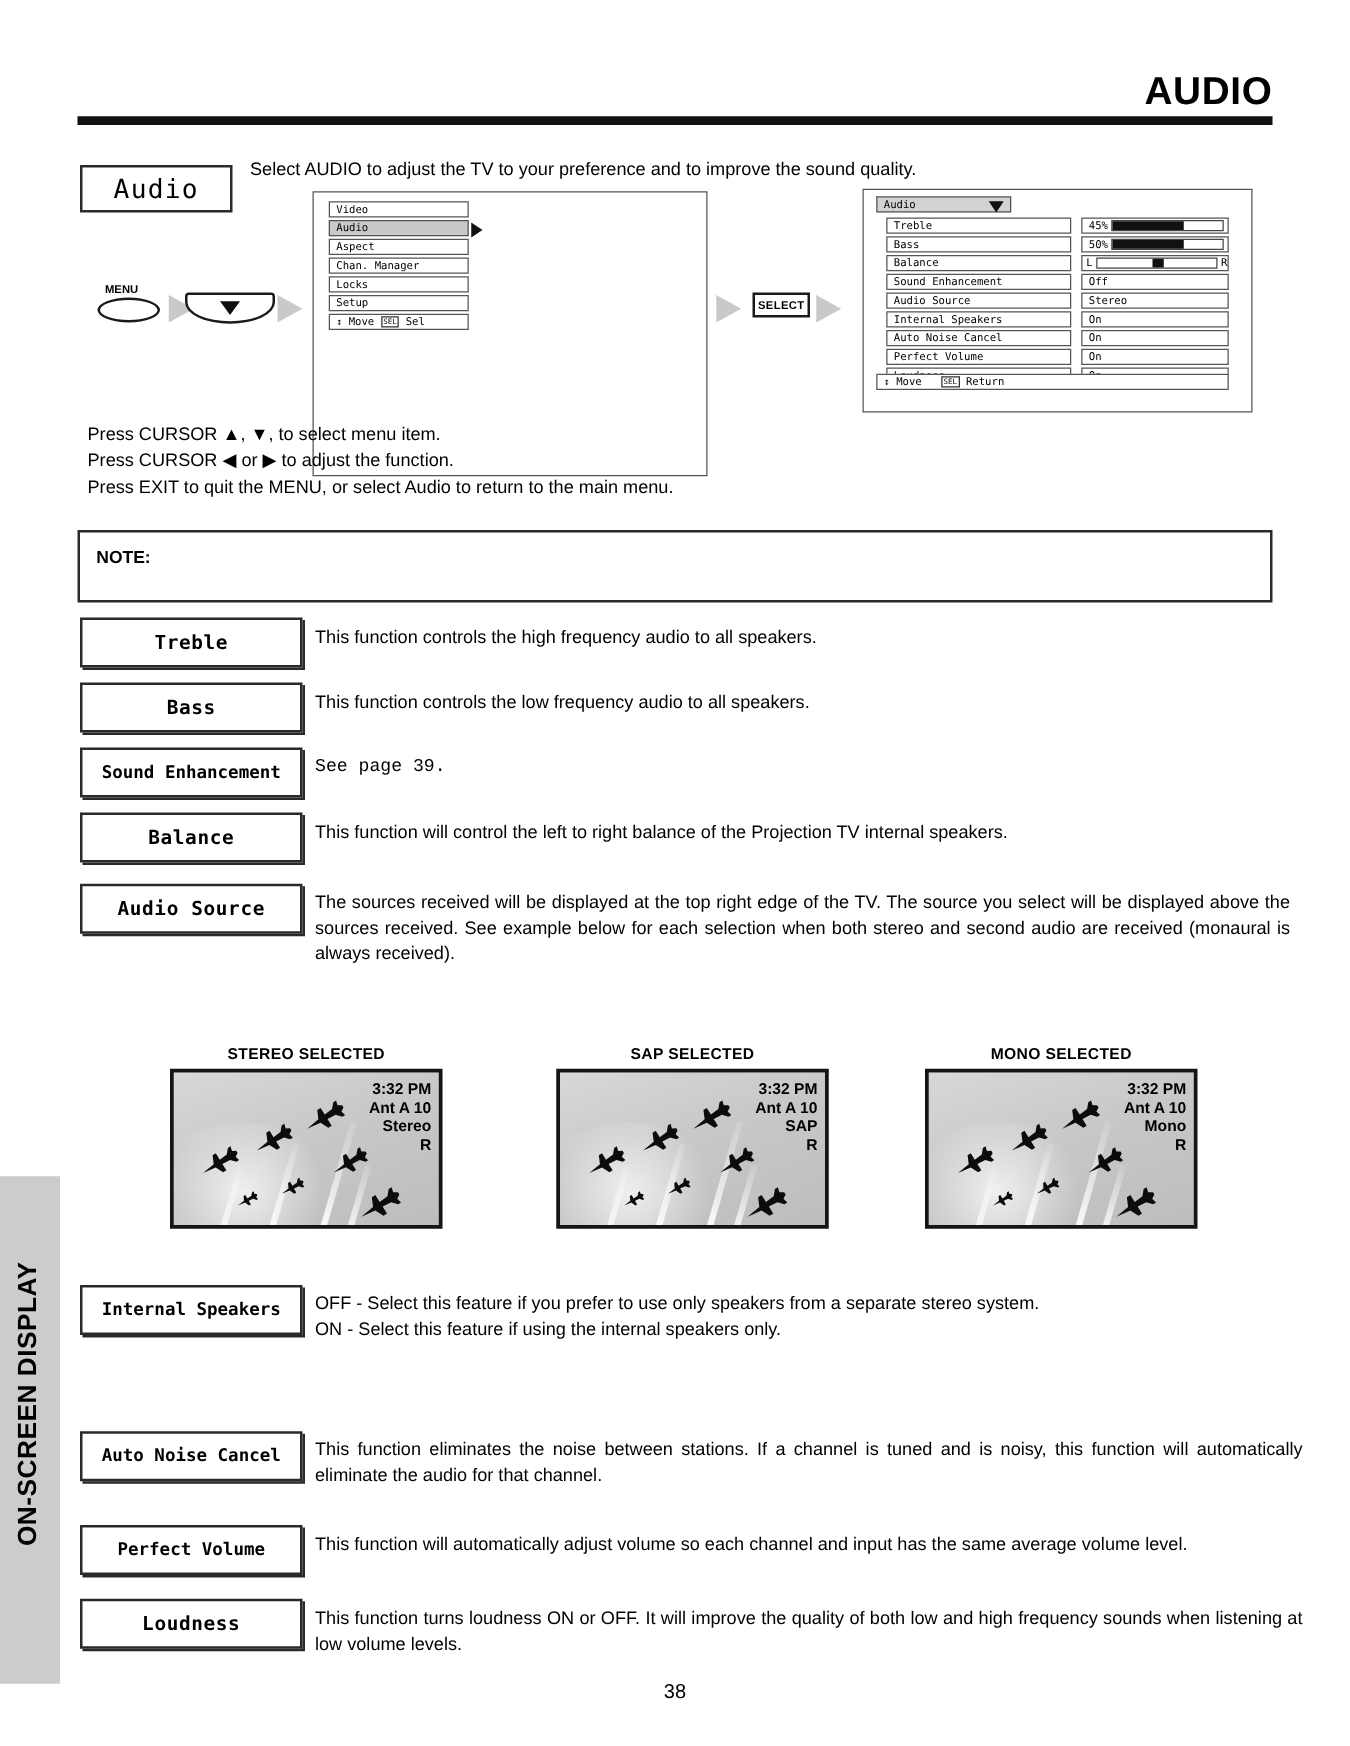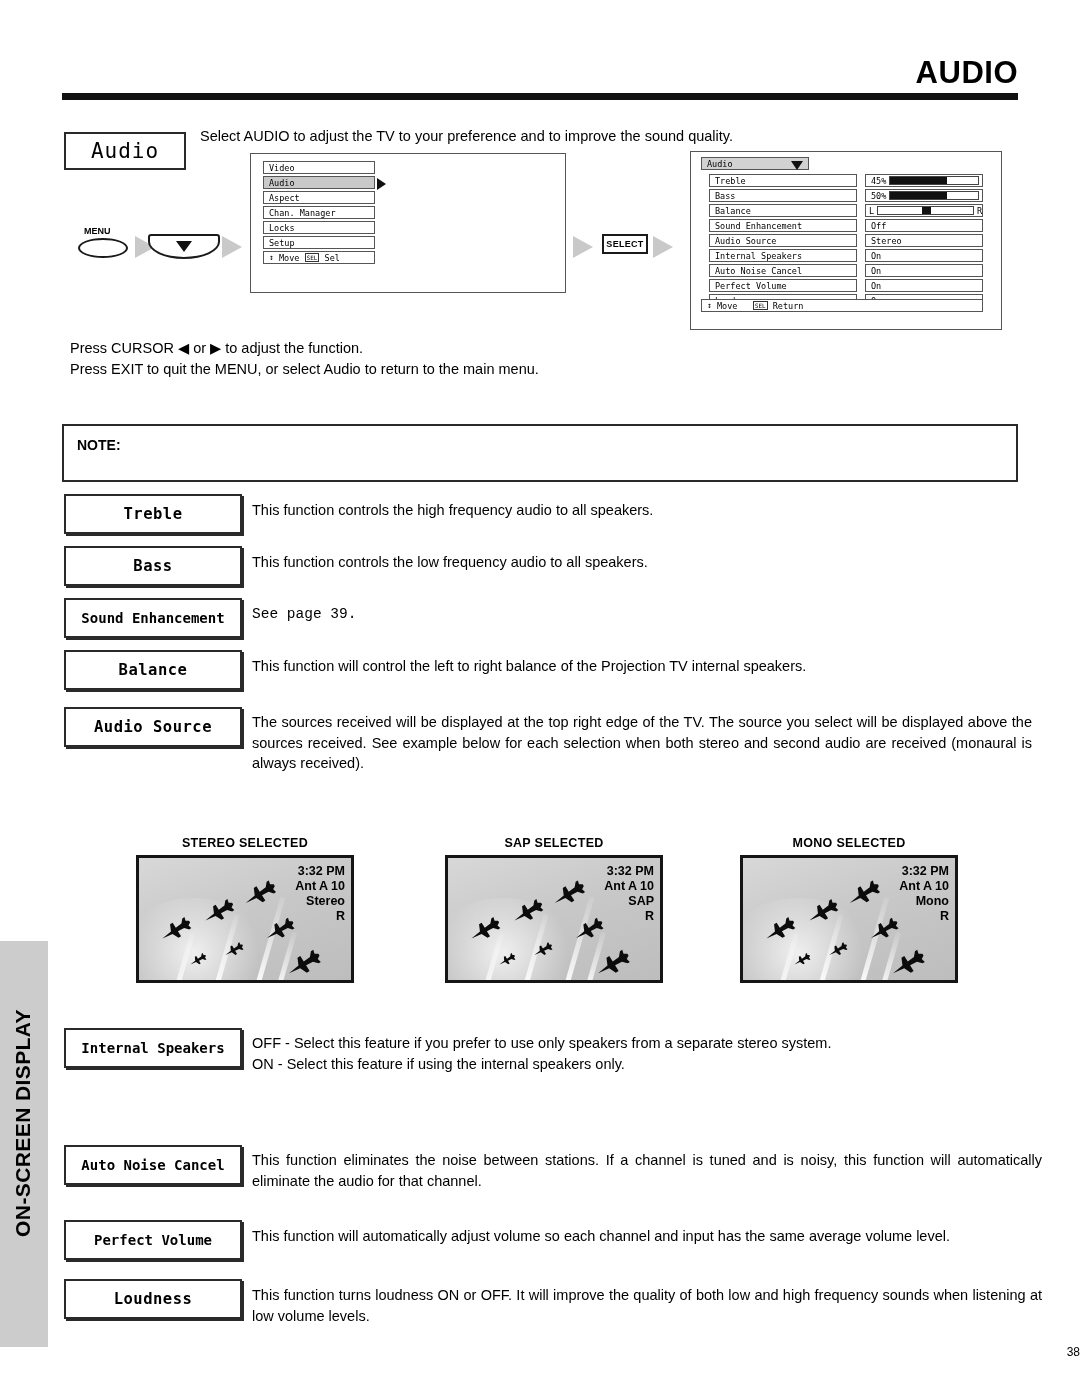--- a/index.html
+++ b/index.html
@@ -49,21 +49,21 @@
   
   #intro-text {
     position:absolute; left:200px; top:128px; width:700px;
     font-size:14.5px;
   }
 
   
   .osd-panel {
     position:absolute; border:1px solid #555; background:#fff;
   }
-  #osd-left { left:250px; top:153px; width:316px; height:140px; }
+  #osd-left { left:250px; top:153px; width:316px; height:228px; }
   #osd-right { left:690px; top:151px; width:312px; height:179px; }
 
   .osd-row {
     font-family:"DejaVu Sans Mono", monospace;
     font-size:8.5px;
     border:1px solid #555;
     background:#fff;
     height:13px;
     display:flex; align-items:center;
     padding-left:5px;
@@ -192,21 +192,21 @@
     width:5px; transform-origin:bottom center; z-index:2;
   }
   .jet {
     position:absolute; z-index:3;
   }
   .jet svg { display:block; }
 
   
   #page-number {
     position:absolute; left:0; right:0; top:1345px;
-    text-align:right; font-size:12px;
+    text-align:center; font-size:16px;
   }
 </style>
 </head>
 <body>
 
 <div id="page-title">AUDIO</div>
 <div id="header-rule"></div>
 
 <div id="sidebar">
   <div id="sidebar-label">ON-SCREEN DISPLAY</div>
@@ -281,20 +281,21 @@
       <div class="osd-row">On</div>
       <div class="osd-row">On</div>
       <div class="osd-row">On</div>
     </div>
   <div id="right-foot">
       <div class="osd-row"><span style="font-size:8px">↕</span>&nbsp;Move&nbsp;&nbsp;&nbsp;<span style="border:1px solid #333;font-size:6px;padding:0 1px">SEL</span>&nbsp;Return</div>
     </div>
 </div>
 
 <div id="cursor-notes">
+  <div>Press CURSOR ▲, ▼, to select menu item.</div>
   <div>Press CURSOR  ◀ or ▶ to adjust the function.</div>
   <div>Press EXIT to quit the MENU, or select Audio to return to the main menu.</div>
 </div>
 
 <div id="note-box">
   <div id="note-label">NOTE:</div>
 </div>
 
 <div id="fn-container">
     <div class="fn-chip" style="left: 64px; top: 494px;">Treble</div>

